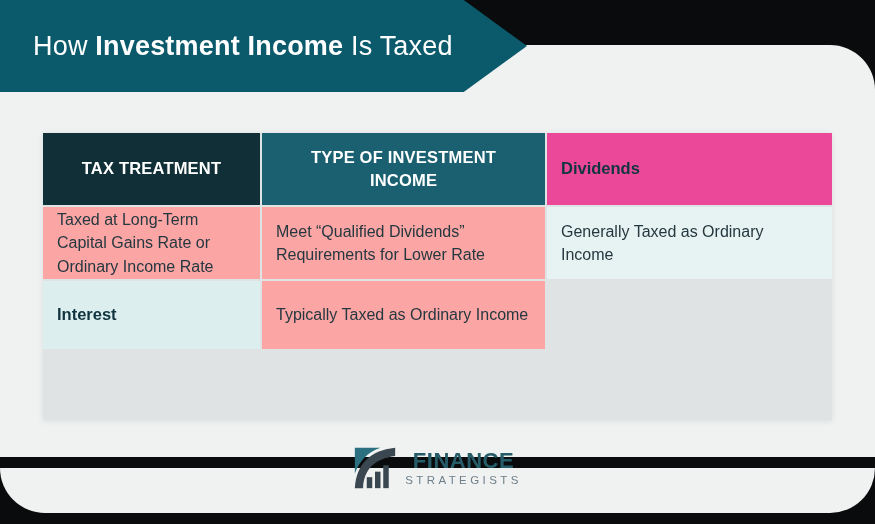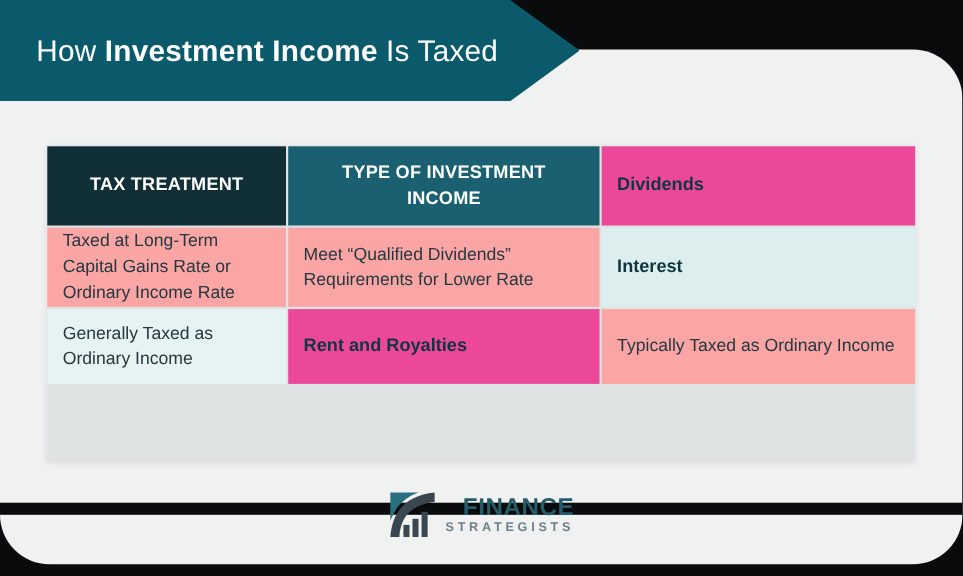--- a/index.html
+++ b/index.html
@@ -59,23 +59,23 @@
   .r-white-first{background:#ec4899;}
   .r-teal{background:#e7f2f2;}
   .r-teal-first{background:#ddeeee;}
 
   
   .logo{
     position:absolute;left:0;top:446px;width:875px;z-index:2;
     display:flex;align-items:center;justify-content:center;gap:8px;
   }
   .logo-icon{width:44px;height:44px;flex:0 0 auto;}
-  .logo-text{display:flex;flex-direction:column;align-items:flex-end;}
+  .logo-text{display:flex;flex-direction:column;align-items:center;}
   .brand1{color:#265b68;font-weight:700;font-size:22px;letter-spacing:.5px;line-height:1;}
-  .brand2{color:#6e7f8a;font-weight:700;font-size:11.5px;letter-spacing:3.4px;line-height:1;margin-top:3px;}
+  .brand2{color:#6e7f8a;font-weight:400;font-size:11.5px;letter-spacing:3.4px;line-height:1;margin-top:3px;}
 
   
   .bottom-bar{position:absolute;left:0;bottom:0;width:875px;height:11px;background:#0a0b0c;}
 </style>
 </head>
 <body>
 
 <div class="page">
 
   <div class="card"></div>
@@ -86,24 +86,23 @@
 
   <div class="table">
 
     <div class="cell header hdr-dark">TAX TREATMENT</div>
     <div class="cell header hdr-col1">TYPE OF INVESTMENT INCOME</div>
 
     <div class="cell row-label r-white-first">Dividends</div>
     <div class="cell r-white">Taxed at Long-Term Capital Gains Rate or Ordinary Income Rate</div>
     <div class="cell r-white">Meet “Qualified Dividends” Requirements for Lower Rate</div>
 
+    <div class="cell r-teal">Generally Taxed as Ordinary Income</div>
     <div class="cell row-label r-teal-first">Interest</div>
-    <div class="cell r-teal">Generally Taxed as Ordinary Income</div>
 
-    <div class="cell row-label r-white-first">Rent and Royalties</div>
     <div class="cell r-white">Typically Taxed as Ordinary Income</div>
   </div>
 
   <div class="logo">
     <svg class="logo-icon" viewBox="0 0 48 48" xmlns="http://www.w3.org/2000/svg" aria-hidden="true">
 
       <path d="M2,2 H30 C16,7 8,15 2,30 Z" fill="#2a7080"></path>
 
       <path d="M2,46 C4,20 18,5 46,2 L46,11 C24,14 12,25 11,46 Z" fill="#3a4750"></path>
 

